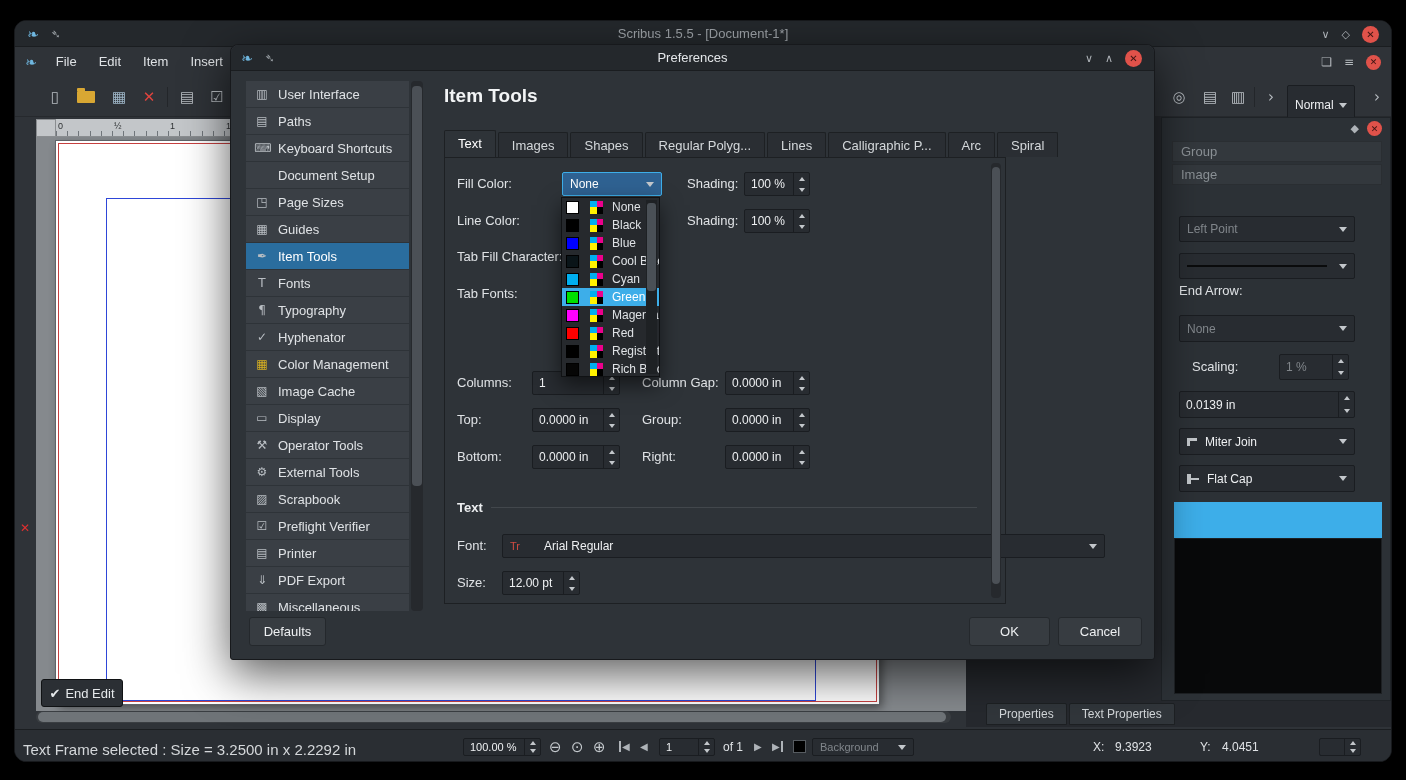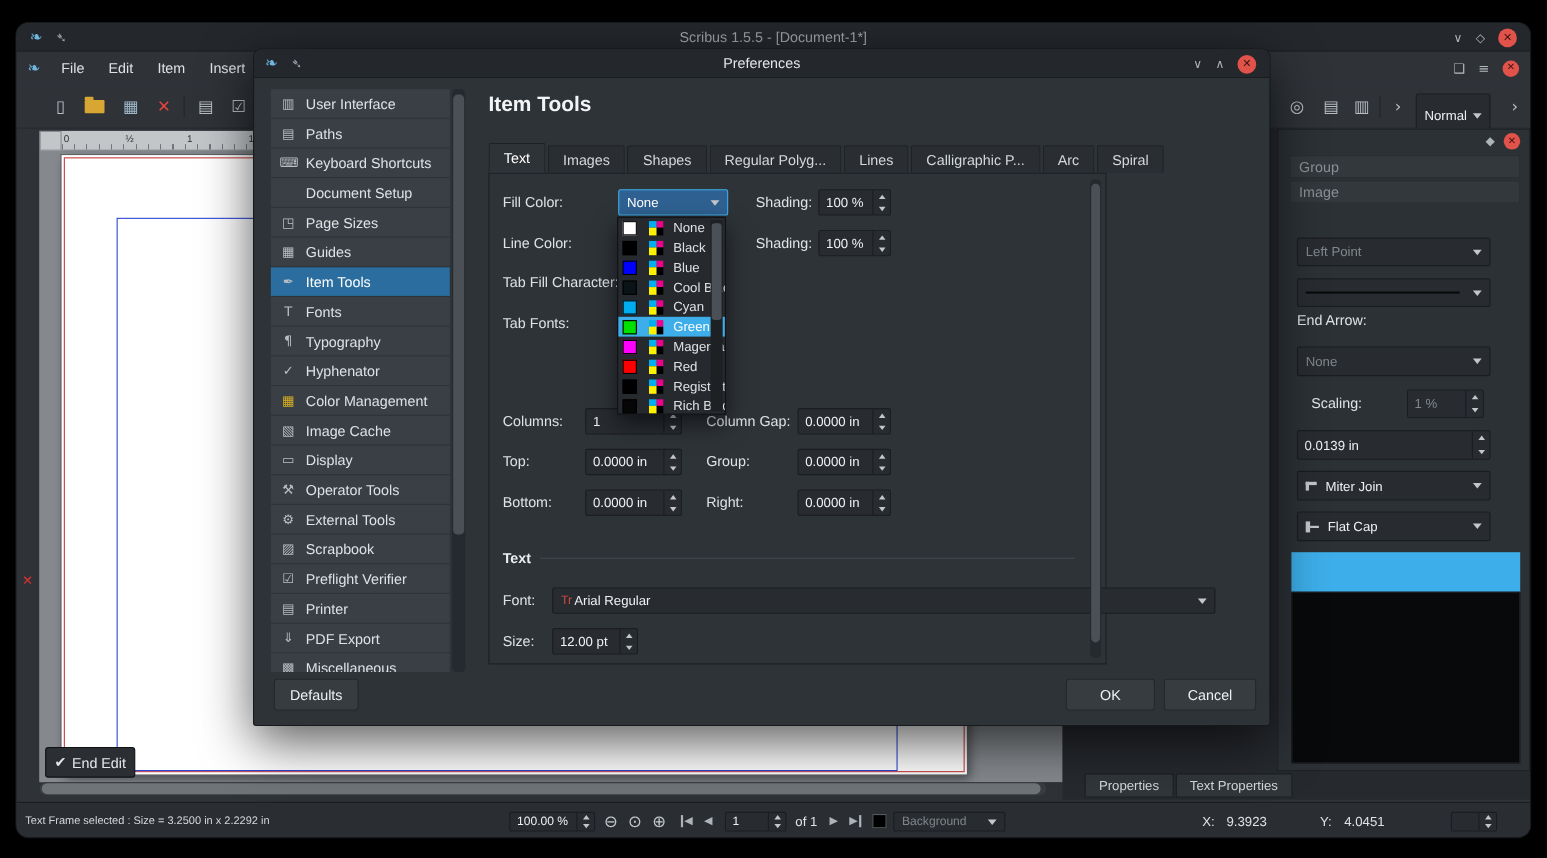--- a/index.html
+++ b/index.html
@@ -73,21 +73,21 @@
   .cap-icon{display:inline-block;width:12px;height:10px;border-left:4px solid #c3c7cb;position:relative}
   .cap-icon::after{content:"";position:absolute;left:0;top:4px;width:8px;height:2px;background:#c3c7cb}
   .linepreview{flex:1;height:0;border-top:2px solid #0a0b0c;margin-right:6px}
 
   .dock-tabs{position:absolute;left:971px;top:682px;display:flex;gap:2px}
   .dtab{height:22px;padding:0 12px;background:#31363b;border:1px solid #1d2023;color:#d4d8db;
     font-size:12px;display:flex;align-items:center;border-radius:2px 2px 0 0}
 
   
   .statusbar{position:absolute;left:0;top:708px;right:0;height:34px;background:#2a2e33;border-top:1px solid #1b1e21}
-  .sb-msg{font-size:10px;color:#d4d7da}
+  .sb-msg{font-size:15px;color:#d4d7da}
   .zico{font-size:15px;color:#c3c8cc}
   .nav{font-size:10px;color:#aeb3b8;padding:0 1px}
   .nav.first{border-left:2px solid #aeb3b8}
   .nav.last{border-right:2px solid #aeb3b8}
   .sb-of,.sb-xy{font-size:12px;color:#dfe2e5}
 
   
   .spin{position:absolute;background:#282c31;border:1px solid #1a1d21;border-radius:2px;
     color:#eef0f2;font-size:12px;display:flex;align-items:center}
   .spin .val{flex:1;padding-left:6px;white-space:nowrap;overflow:hidden}
@@ -120,21 +120,21 @@
   .vthumb{position:absolute;left:1px;right:1px;background:#4b5056;border-radius:4px}
   .dlg-h1{position:absolute;left:213px;top:40px;font-size:19px;font-weight:bold;color:#f2f4f5}
   .tabs{position:absolute;left:213px;top:86px;right:22px;height:26px;display:flex;align-items:flex-end}
   .tab{padding:0 13px;height:25px;line-height:25px;background:#2a2e33;border:1px solid #1d2023;border-bottom:0;
     margin-right:2px;border-radius:2px 2px 0 0;color:#d4d8db;font-size:13px;white-space:nowrap}
   .tab.active{background:#2e3338;height:27px;color:#fff;position:relative;z-index:2}
   .frame{position:absolute;left:213px;top:112px;width:562px;height:447px;border:1px solid #1d2023;background:#2e3338}
   .flabel{position:absolute;color:#dfe2e5;font-size:13px;line-height:24px;white-space:nowrap}
   .sect{position:absolute;display:flex;align-items:center;gap:8px;font-weight:bold;font-size:13px;color:#eceef0;height:24px}
   .sect::after{content:"";flex:1;height:1px;background:#42474c}
-  .font-tr{color:#d14b42;font-size:11px;font-weight:normal;margin-right:2px}
+  .font-tr{color:#d14b42;font-size:11px;font-weight:normal;margin-right:24px}
 
   .popup{position:absolute;left:330px;top:152px;width:99px;height:180px;background:#26292d;
     border:1px solid #101214;box-shadow:0 8px 20px rgba(0,0,0,.55);z-index:20;overflow:hidden}
   .pop-row{height:18px;display:flex;align-items:center;padding-left:4px;color:#dfe2e5;font-size:12px}
   .pop-row.selected{background:#3daee9;color:#fff}
   .swatch{width:13px;height:13px;border:1px solid #000;margin-right:11px;flex:none}
   .cmyk{width:13px;height:13px;position:relative;margin-right:9px;flex:none}
   .cmyk i{position:absolute;width:50%;height:50%}
   .cmyk .c{left:0;top:0;background:#00aeef}.cmyk .m{right:0;top:0;background:#ec008c}
   .cmyk .y{left:0;bottom:0;background:#fff200}.cmyk .k{right:0;bottom:0;background:#000}

